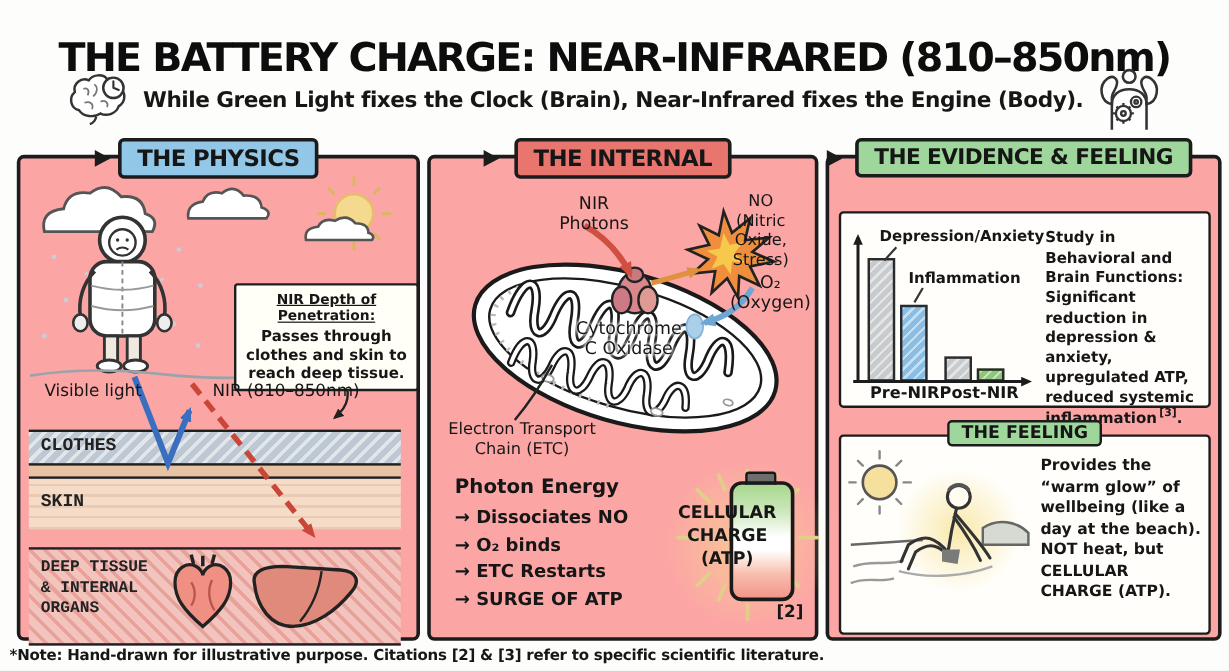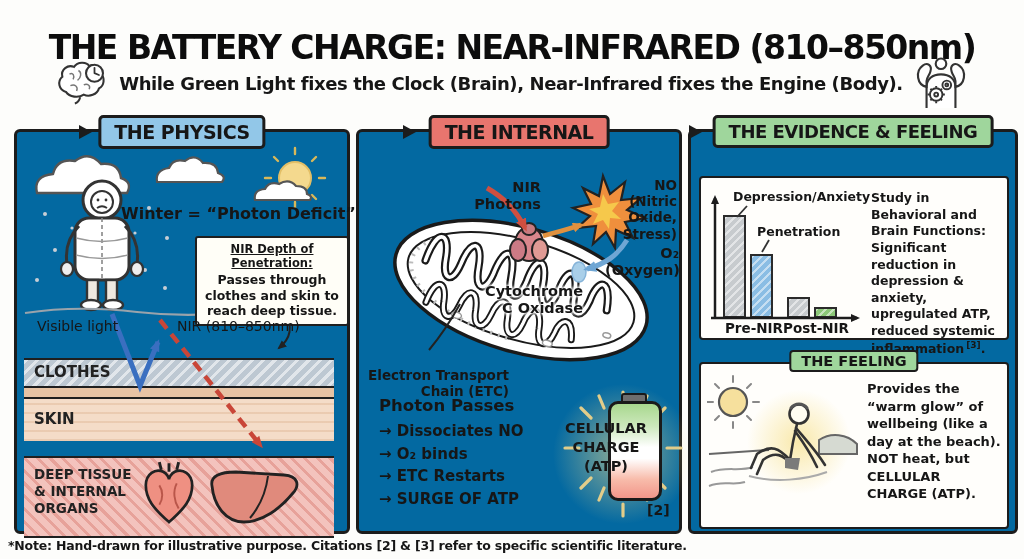--- a/index.html
+++ b/index.html
@@ -9,21 +9,21 @@
   .pre{white-space:pre-line;}
   .ctr{text-align:center;}
 
   
   .title{left:0;top:6px;width:1024px;text-align:center;font-size:33px;font-weight:800;
          letter-spacing:-1.5px;white-space:nowrap;color:#0d0d0d;}
   .subtitle-row{left:0;top:56px;width:1024px;display:flex;align-items:center;justify-content:center;gap:12px;}
   .subtitle{font-size:18px;font-weight:700;letter-spacing:-0.4px;white-space:nowrap;}
 
   
-  .panel{position:absolute;border:3px solid #1c1c1c;border-radius:6px;background:#0369a1;}
+  .panel{position:absolute;border:3px solid #1c1c1c;border-radius:6px;background:#fca5a5;}
   .panel-physics{left:14px;top:129px;width:330px;height:399px;}
   .panel-mechanism{left:356px;top:129px;width:320px;height:399px;}
   .panel-evidence{left:688px;top:129px;width:324px;height:399px;}
 
   .badge{position:absolute;top:-17px;left:50%;transform:translateX(-50%);
          border:3px solid #1c1c1c;border-radius:5px;padding:3px 13px;font-weight:800;
          font-size:19px;letter-spacing:-0.5px;white-space:nowrap;z-index:6;}
   .badge-blue{background:var(--physics-badge);}
   .badge-red{background:var(--mechanism-badge);}
   .badge-green{background:var(--evidence-badge);font-size:18px;}
@@ -34,32 +34,32 @@
          padding:1px 10px;font-weight:800;font-size:14.5px;white-space:nowrap;z-index:5;}
 
   
   .winter-caption{left:104px;top:72px;width:226px;font-size:16px;font-weight:800;white-space:nowrap;z-index:4;}
   .nir-box{left:178px;top:104px;width:142px;background:#fffef7;border:2.5px solid #1f1f1f;
            border-radius:3px;padding:4px 4px 5px;z-index:4;}
   .nir-box-title{font-size:11.5px;font-weight:800;text-decoration:underline;text-align:center;}
   .nir-box-body{font-size:12.5px;font-weight:700;text-align:center;line-height:1.25;margin-top:2px;}
   .light-label{top:186px;font-size:14px;font-weight:400;white-space:nowrap;z-index:4;}
   .layers{left:7px;top:226px;width:310px;z-index:2;}
-  .band{position:relative;width:100%;border-top:2.5px solid #1f1f1f;}
+  .band{position:relative;width:100%;border-top:2.5px solid #1f1f1f;font-family:Liberation Mono, monospace;}
   .band-clothes{height:26px;background-color:var(--clothes-band);
      background-image:repeating-linear-gradient(135deg,rgba(255,255,255,.55) 0 3px,transparent 3px 8px);}
   .band-strip{height:9px;background:#e7c3a4;}
   .band-skin{height:42px;background-color:var(--skin-band);
      background-image:repeating-linear-gradient(0deg,rgba(209,158,117,.28) 0 2px,transparent 2px 9px);}
   .band-deep{height:78px;border-bottom:2.5px solid #1f1f1f;background-color:var(--deep-band);
      background-image:repeating-linear-gradient(45deg,rgba(213,112,101,.4) 0 3px,transparent 3px 9px);margin-top:15px;}
   .band-label{position:absolute;left:10px;font-size:15px;font-weight:800;color:#222;}
 
   
-  .mech-label{font-size:13.5px;font-weight:700;text-align:right;line-height:1.2;z-index:4;margin-top:17px;}
+  .mech-label{font-size:13.5px;font-weight:400;text-align:center;line-height:1.2;z-index:4;}
   .halo{text-shadow:0 0 3px #fff,0 0 3px #fff,0 0 5px #fff,0 0 5px #fff;}
   .photon-title{left:20px;top:264px;font-size:16.5px;font-weight:800;}
   .photon-steps{left:20px;top:288px;font-size:15px;font-weight:800;line-height:1.5;white-space:nowrap;}
   .battery-glow{left:194px;top:252px;width:140px;height:140px;border-radius:50%;
      background:radial-gradient(closest-side,rgba(245,222,140,.6),rgba(245,222,140,0));}
   .battery-cap{left:262px;top:261px;width:22px;height:10px;background:#6e6e6e;
      border:2.5px solid #1a1a1a;border-radius:3px;z-index:3;}
   .battery-body{left:249px;top:269px;width:48px;height:94px;border:3.5px solid #1a1a1a;border-radius:10px;z-index:3;
      background:linear-gradient(180deg,var(--battery-green) 0%,#cde8bd 24%,#ffffff 46%,#ffffff 58%,#f8bcab 80%,var(--battery-red) 100%);}
   .battery-text{left:184px;top:287px;width:126px;font-size:14.5px;font-weight:800;line-height:1.3;z-index:4;}
@@ -152,21 +152,20 @@
         <ellipse cx="50" cy="131" rx="6" ry="7" fill="#eee" stroke="#333" stroke-width="2.2"></ellipse>
         <ellipse cx="120" cy="131" rx="6" ry="7" fill="#eee" stroke="#333" stroke-width="2.2"></ellipse>
         <rect x="70" y="142" width="11" height="22" fill="#efe9e0" stroke="#333" stroke-width="2.4"></rect>
         <rect x="89" y="142" width="11" height="22" fill="#efe9e0" stroke="#333" stroke-width="2.4"></rect>
         <ellipse cx="74" cy="167" rx="10" ry="5" fill="#fff" stroke="#333" stroke-width="2.4"></ellipse>
         <ellipse cx="96" cy="167" rx="10" ry="5" fill="#fff" stroke="#333" stroke-width="2.4"></ellipse>
       </g>
       <path d="M8,175 Q60,167 120,174 T250,171" fill="none" stroke="#9aa3ab" stroke-width="2.2"></path>
     </svg>
 
-    <div class="abs winter-caption">Winter = “Photon Deficit”</div>
 
     <div class="abs nir-box">
       <div class="nir-box-title">NIR Depth of Penetration:</div>
       <div class="nir-box-body pre">Passes through
 clothes and skin to
 reach deep tissue.</div>
     </div>
 
     <div class="abs light-label" style="left:20px;">Visible light</div>
     <div class="abs light-label" style="left:160px;">NIR (810–850nm)</div>
@@ -265,21 +264,21 @@
     <div class="abs mech-label pre" style="left:232px;top:28px;width:86px;">NO
 (Nitric Oxide,
 Stress)</div>
     <div class="abs mech-label pre" style="left:246px;top:96px;width:74px;font-size:14.5px;">O₂
 (Oxygen)</div>
     <div class="abs mech-label pre halo" style="left:106px;top:134px;width:118px;font-size:14.5px;z-index:2;">Cytochrome
 C Oxidase</div>
     <div class="abs mech-label pre" style="left:2px;top:218px;width:148px;">Electron Transport
 Chain (ETC)</div>
 
-    <div class="abs photon-title">Photon Passes</div>
+    <div class="abs photon-title">Photon Energy</div>
     <div class="abs photon-steps">
       <div>→ Dissociates NO</div>
       <div>→ O₂ binds</div>
       <div>→ ETC Restarts</div>
       <div>→ SURGE OF ATP</div>
     </div>
 
     <div class="abs battery-glow"></div>
     <svg class="abs" style="left:194px;top:252px;z-index:2;" width="140" height="140" viewBox="0 0 140 140">
       <g stroke="#e2cd8a" stroke-width="3.2" stroke-linecap="round">
@@ -312,21 +311,21 @@
             <marker id="axA" markerUnits="userSpaceOnUse" markerWidth="12" markerHeight="12" refX="6" refY="4" orient="auto">
                 <path d="M0,0 L9,4 L0,8 Z" fill="#1c1c1c"></path>
               </marker>
           </defs>
           <line x1="6" y1="130" x2="6" y2="10" stroke="#1c1c1c" stroke-width="2.5" marker-end="url(#axA)"></line>
           <line x1="2" y1="130" x2="148" y2="130" stroke="#1c1c1c" stroke-width="2.5" marker-end="url(#axA)"></line>
           <line x1="38" y1="18" x2="28" y2="29" stroke="#333" stroke-width="1.8"></line>
           <line x1="60" y1="52" x2="53" y2="64" stroke="#333" stroke-width="1.8"></line>
         </svg>
         <div class="chart-label" style="left:24px;top:1px;">Depression/Anxiety</div>
-        <div class="chart-label" style="left:48px;top:36px;">Penetration</div>
+        <div class="chart-label" style="left:48px;top:36px;">Inflammation</div>
         <div class="cat-label" style="left:4px;">Pre-NIR</div>
         <div class="cat-label" style="left:70px;">Post-NIR</div>
       </div>
 
       <div class="abs study-text">
         <span>Study in Behavioral and Brain Functions: Significant reduction in depression &amp; anxiety, upregulated ATP, reduced systemic inflammation</span><sup>[3]</sup><span>.</span>
       </div>
     </div>
 
     <div class="sub-box box-feeling">

